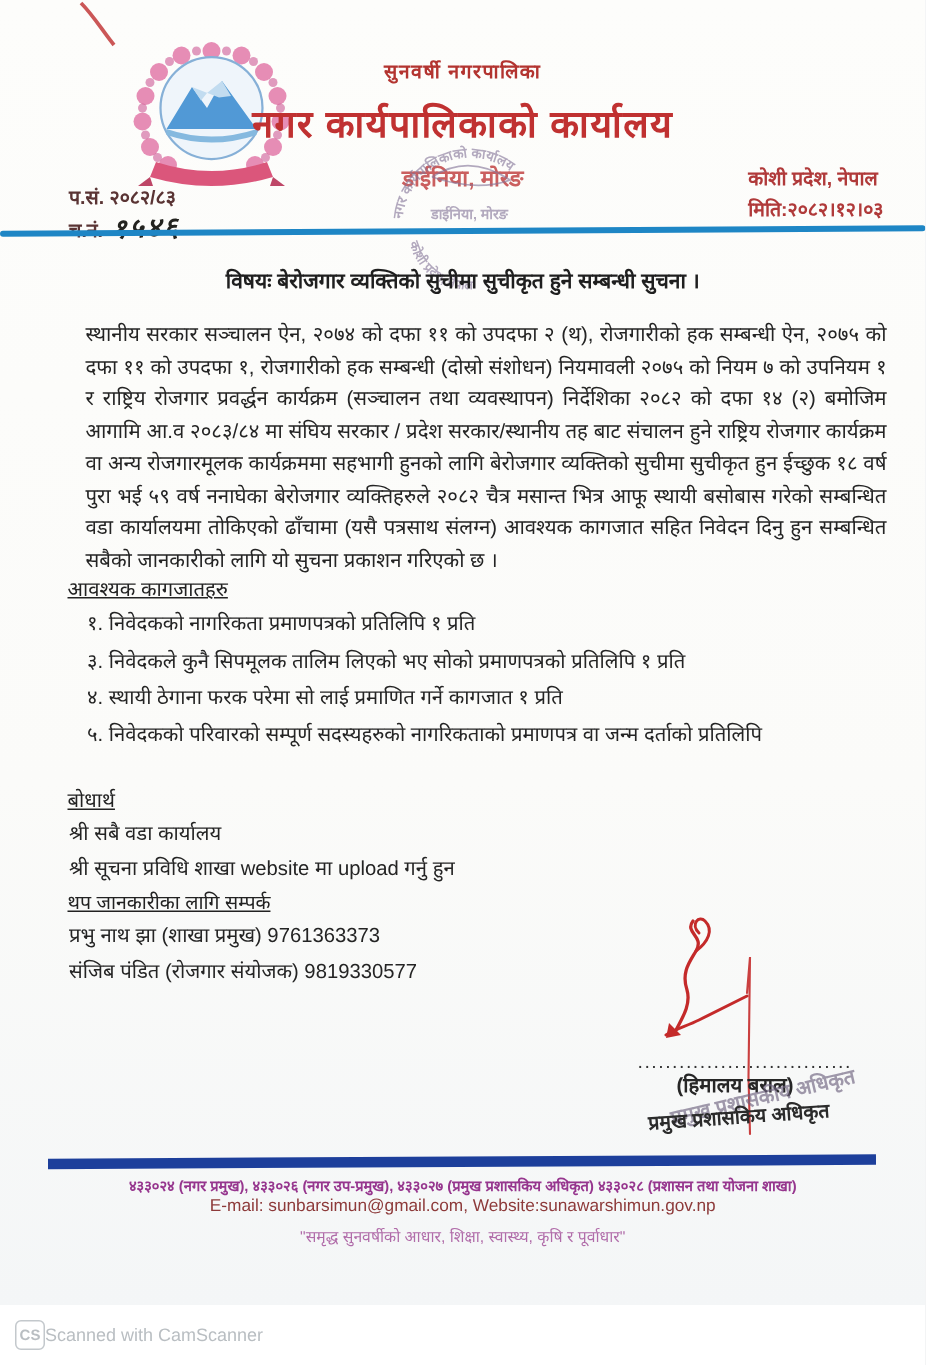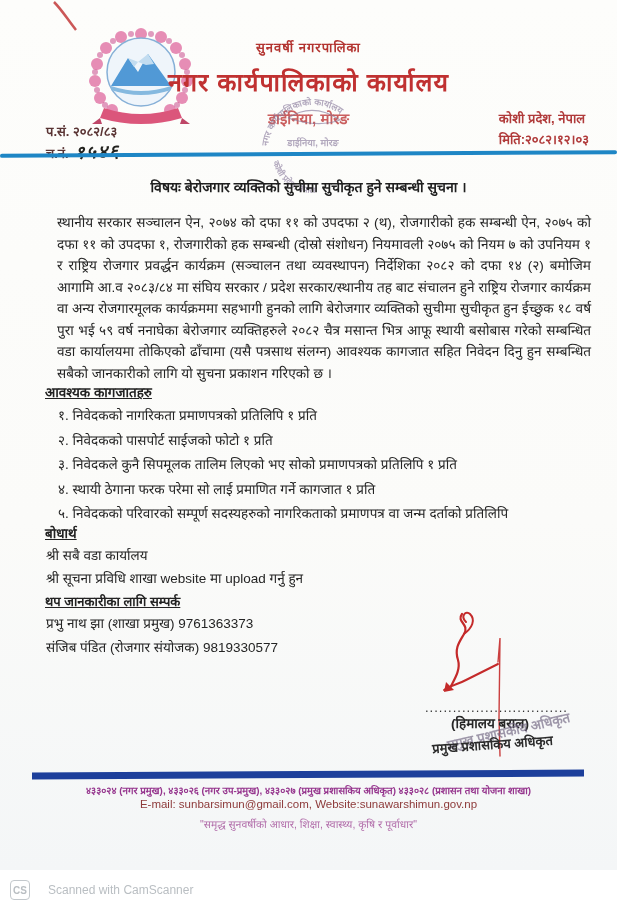--- a/index.html
+++ b/index.html
@@ -30,41 +30,41 @@
   .blue-rule   { left: 0; top: 152px; width: 617px; height: 4px; background: #1e86c5; border-radius: 2px; transform: rotate(-0.35deg); }
 
   
   .subject { left: 0; right: 0; top: 177px; text-align: center; font-size: 14px; font-weight: bold; color: #1f1f1f; }
 
   
   .paragraph {
     left: 45px; top: 212px; width: 534px;
     font-size: 13.6px; line-height: 21.5px; text-align: justify; color: #242424; margin-left: 12px;
   }
-  .section-heading { left: 45px; font-size: 13.5px; font-weight: bold; text-decoration: underline; color: #222; }
+  .section-heading { left: 45px; font-size: 13.5px; font-weight: normal; text-decoration: underline; color: #222; }
   .doc-list { left: 58px; top: 404px; width: 520px; font-size: 13.5px; line-height: 24.5px; list-style: none; color: #242424; }
   .cc-line, .contact-line { left: 46px; font-size: 13.5px; color: #242424; }
 
   
   .sig-dots  { left: 425px; top: 700px; width: 130px; font-size: 13px; letter-spacing: 1px; color: #333; text-align: center; }
   .sig-name  { left: 425px; top: 714px; width: 130px; text-align: center; font-size: 13.5px; font-weight: bold; color: #262626; }
   .sig-title { left: 405px; top: 735px; width: 175px; text-align: center; font-size: 13px; font-weight: bold; color: #2b2b2b; transform: rotate(-4deg); }
   .sig-stamp-title {
     left: 416px; top: 722px; width: 185px; text-align: center;
     font-size: 13.5px; font-weight: bold; color: #6f6480; opacity: .65; transform: rotate(-13deg);
   }
 
   
   .navy-rule { left: 32px; top: 771px; width: 552px; height: 7px; background: #1d3f9b; transform: rotate(-0.3deg); }
   .footer-phones { left: 0; right: 0; top: 784px; text-align: center; font-size: 9.8px; font-weight: bold; color: #96368e; }
   .footer-email  { left: 0; right: 0; top: 798px; text-align: center; font-size: 11.5px; color: #8d3a3a; }
   .footer-slogan { left: 0; right: 0; top: 817px; text-align: center; font-size: 10.5px; color: #a04a96; opacity: .8; }
 
   
-  .watermark { position: absolute; left: 10px; bottom: 10px; display: flex; align-items: center; gap: 18px; color: #b9bec2; }
+  .watermark { position: absolute; left: 10px; bottom: 10px; display: flex; align-items: center; gap: 0; color: #b9bec2; }
   .cs-badge { width: 20px; height: 20px; border: 1.5px solid #c3c8cc; border-radius: 4px; font-size: 10px; font-weight: bold;
               display: flex; align-items: center; justify-content: center; color: #b9bec2; }
   .cs-text { font-size: 12px; }
 
   svg text { font-family: "Liberation Sans", "DejaVu Sans", sans-serif; }
 </style>
 </head>
 <body>
 
 <div class="canvas">
@@ -152,21 +152,20 @@
 
     <div class="abs blue-rule"></div>
 
     <div class="abs subject">विषयः बेरोजगार व्यक्तिको सुचीमा सुचीकृत हुने सम्बन्धी सुचना ।</div>
 
     <div class="abs paragraph">स्थानीय सरकार सञ्चालन ऐन, २०७४ को दफा ११ को उपदफा २ (थ), रोजगारीको हक सम्बन्धी ऐन, २०७५ को दफा ११ को उपदफा १, रोजगारीको हक सम्बन्धी (दोस्रो संशोधन) नियमावली २०७५ को नियम ७ को उपनियम १ र राष्ट्रिय रोजगार प्रवर्द्धन कार्यक्रम (सञ्चालन तथा व्यवस्थापन) निर्देशिका २०८२ को दफा १४ (२) बमोजिम आगामि आ.व २०८३/८४ मा संघिय सरकार / प्रदेश सरकार/स्थानीय तह बाट संचालन हुने राष्ट्रिय रोजगार कार्यक्रम वा अन्य रोजगारमूलक कार्यक्रममा सहभागी हुनको लागि बेरोजगार व्यक्तिको सुचीमा सुचीकृत हुन ईच्छुक १८ वर्ष पुरा भई ५९ वर्ष ननाघेका बेरोजगार व्यक्तिहरुले २०८२ चैत्र मसान्त भित्र आफू स्थायी बसोबास गरेको सम्बन्धित वडा कार्यालयमा तोकिएको ढाँचामा (यसै पत्रसाथ संलग्न) आवश्यक कागजात सहित निवेदन दिनु हुन सम्बन्धित सबैको जानकारीको लागि यो सुचना प्रकाशन गरिएको छ ।</div>
 
     <div class="abs section-heading" style="top:383px;">आवश्यक कागजातहरु</div>
     <ul class="abs doc-list">
       <li>१. निवेदकको नागरिकता प्रमाणपत्रको प्रतिलिपि १ प्रति</li>
-      <li>२. निवेदकको पासपोर्ट साईजको फोटो १ प्रति</li>
       <li>३. निवेदकले कुनै सिपमूलक तालिम लिएको भए सोको प्रमाणपत्रको प्रतिलिपि १ प्रति</li>
       <li>४. स्थायी ठेगाना फरक परेमा सो लाई प्रमाणित गर्ने कागजात १ प्रति</li>
       <li>५. निवेदकको परिवारको सम्पूर्ण सदस्यहरुको नागरिकताको प्रमाणपत्र वा जन्म दर्ताको प्रतिलिपि</li>
     </ul>
 
     <div class="abs section-heading" style="top:524px;">बोधार्थ</div>
     <div class="abs cc-line" style="top:546px;">श्री सबै वडा कार्यालय</div>
     <div class="abs cc-line" style="top:569px;">श्री सूचना प्रविधि शाखा website मा upload गर्नु हुन</div>
     <div class="abs section-heading" style="top:592px; font-size:13px;">थप जानकारीका लागि सम्पर्क</div>
     <div class="abs contact-line" style="top:614px;">प्रभु नाथ झा (शाखा प्रमुख) 9761363373</div>

